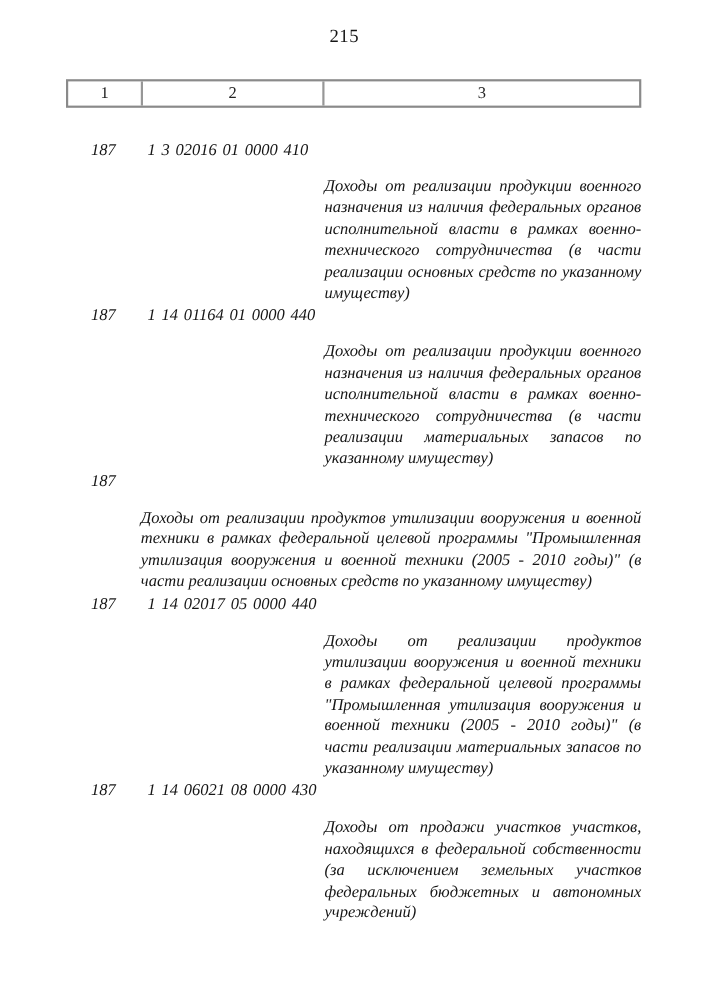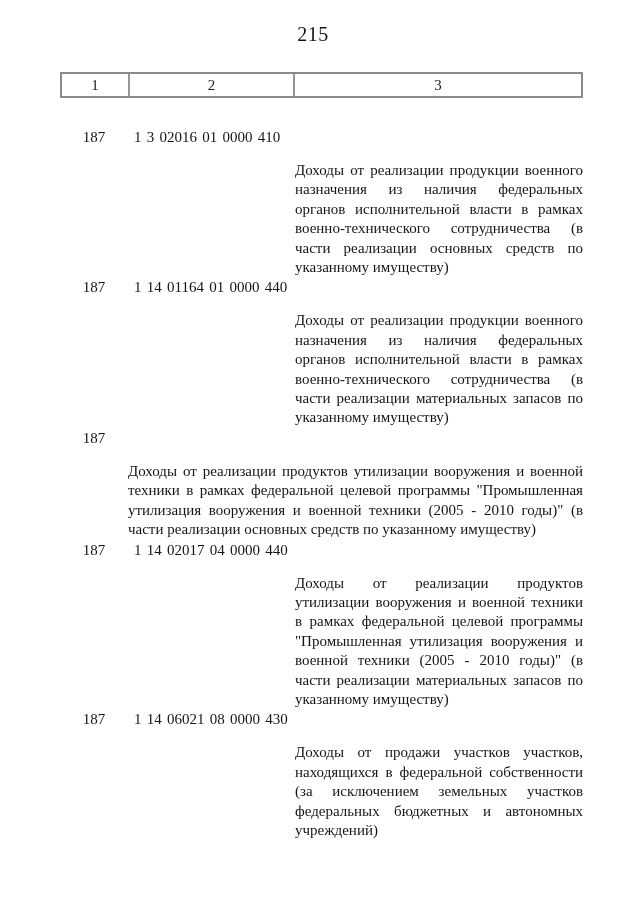--- a/index.html
+++ b/index.html
@@ -11,21 +11,21 @@
     font-family: "Liberation Serif", serif;
     color: #151515;
     overflow: hidden;
   }
   .page-number {
     position: absolute;
     top: 23px;
     left: 0;
     width: 626px;            
     text-align: center;
-    font-size: 20px;
+    font-size: 17px;
     letter-spacing: 0.5px;
   }
   
   .header-table {
     position: absolute;
     left: 60px;
     top: 72px;
     width: 523px;
     height: 26px;
     box-sizing: border-box;
@@ -43,20 +43,21 @@
   }
   .hc1 { width: 68px;  border-right: 2px solid #979797; }
   .hc2 { width: 165px; border-right: 2px solid #979797; }
   .hc3 { flex: 1; }
   
   .rows {
     position: absolute;
     left: 60px;
     top: 128px;
     width: 523px;
+    font-style: italic;
   }
   .row {
     display: flex;
     align-items: flex-start;
     margin-bottom: 1px;
     font-size: 15px;
     line-height: 19.4px;
   }
   .cell-admin {
     flex: none;
@@ -106,21 +107,21 @@
       <div class="cell-name">Доходы от реализации продукции военного назначения из наличия федеральных органов исполнительной власти в рамках военно-технического сотрудничества (в части реализации материальных запасов по указанному имуществу)</div>
     </div>
 
     <div class="row">
       <div class="cell-admin">187</div>
       <div class="cell-name">Доходы от реализации продуктов утилизации вооружения и военной техники в рамках федеральной целевой программы "Промышленная утилизация вооружения и военной техники (2005 - 2010 годы)" (в части реализации основных средств по указанному имуществу)</div>
     </div>
 
     <div class="row">
       <div class="cell-admin">187</div>
-      <div class="cell-code">1 14 02017 04 0000 440</div>
+      <div class="cell-code">1 14 02017 05 0000 440</div>
       <div class="cell-name">Доходы от реализации продуктов утилизации вооружения и военной техники в рамках федеральной целевой программы "Промышленная утилизация вооружения и военной техники (2005 - 2010 годы)" (в части реализации материальных запасов по указанному имуществу)</div>
     </div>
 
     <div class="row">
       <div class="cell-admin">187</div>
       <div class="cell-code">1 14 06021 08 0000 430</div>
       <div class="cell-name">Доходы от продажи участков участков, находящихся в федеральной собственности (за исключением земельных участков федеральных бюджетных и автономных учреждений)</div>
     </div>
 
   </div>

